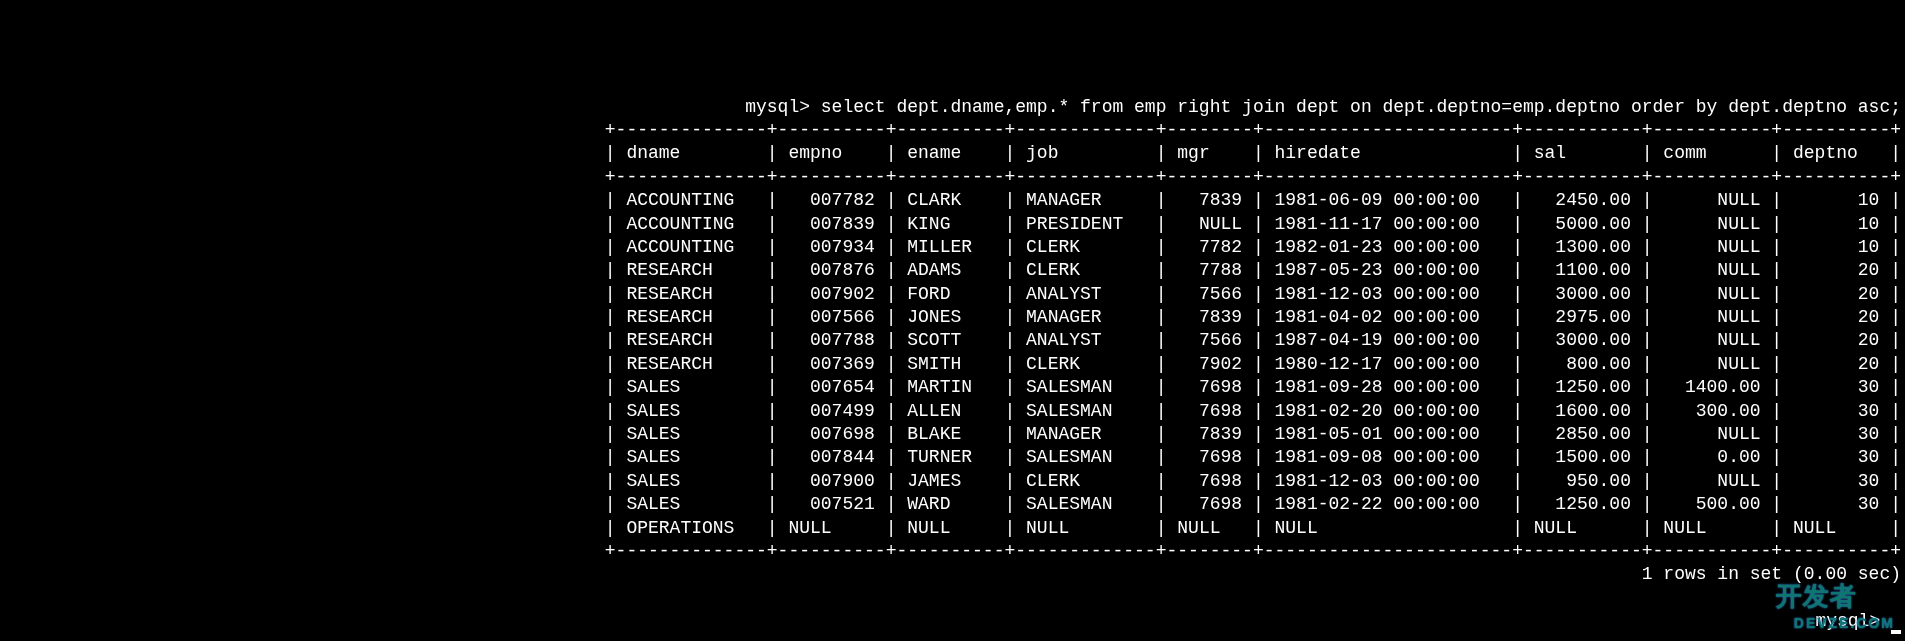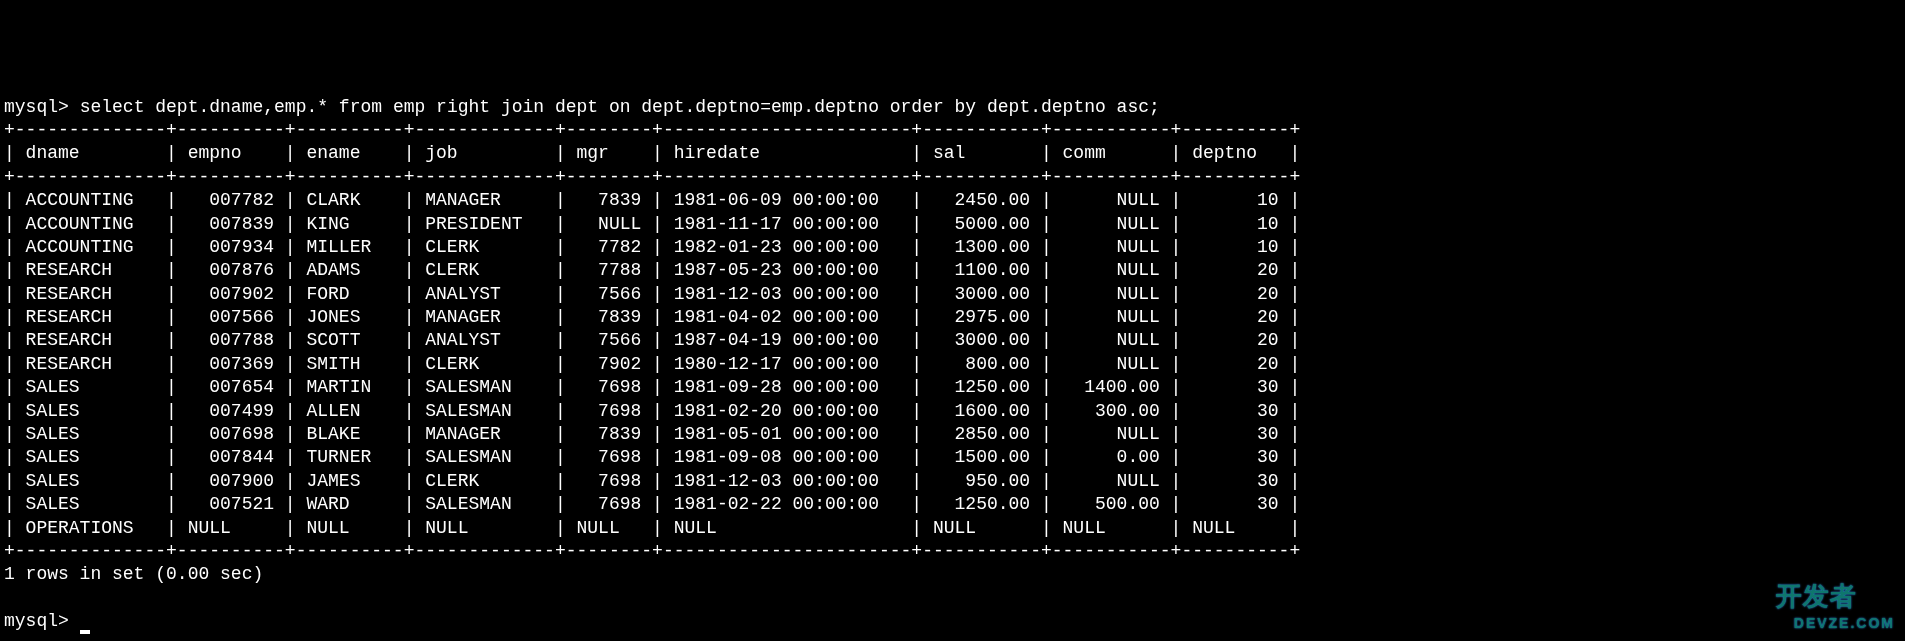--- a/index.html
+++ b/index.html
@@ -11,20 +11,21 @@
     font-size: 18px;
     line-height: 1.3;
     white-space: pre;
     width: 1905px;
     height: 641px;
     overflow: hidden;
     position: relative;
   }
   .terminal {
     padding: 2px 4px;
+    text-align: right;
   }
   .watermark {
     position: absolute;
     right: 10px;
     bottom: 9px;
     color: #0f766e;
     font-family: "Microsoft YaHei", sans-serif;
     font-size: 26px;
     font-weight: bold;
     text-shadow: 0 0 2px #3399ff;

